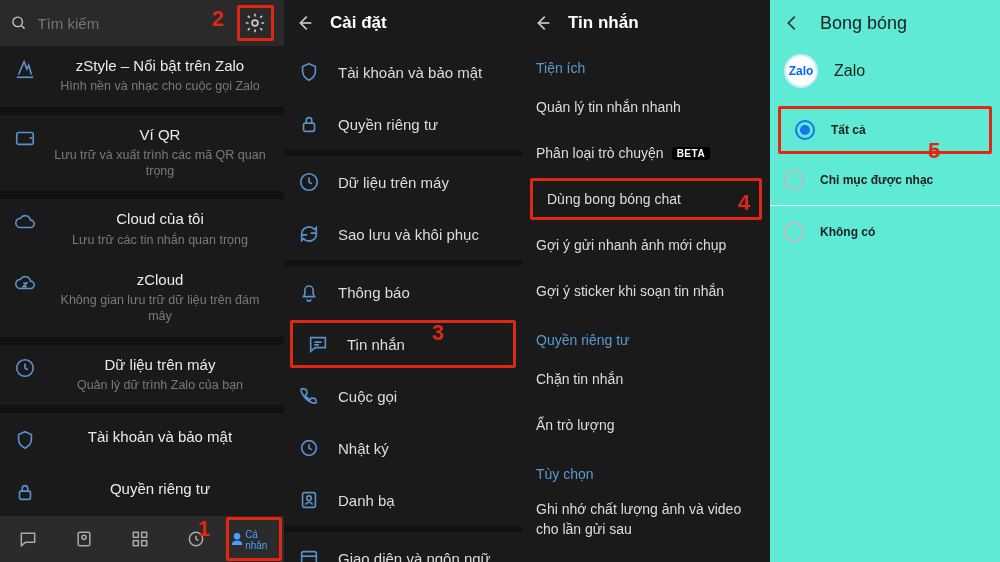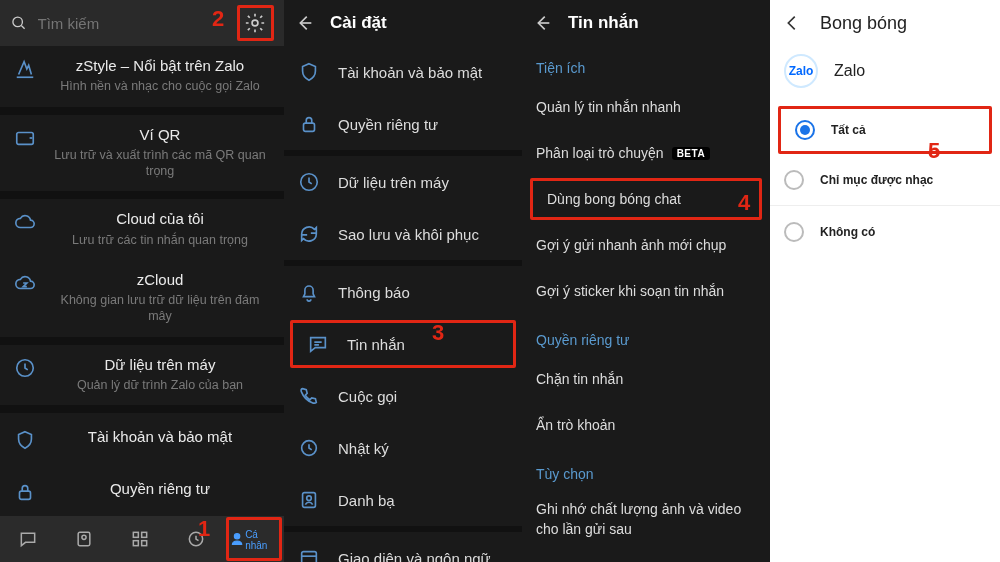--- a/index.html
+++ b/index.html
@@ -12,21 +12,21 @@
   overflow: hidden;
   color: #e0e0e0;
   font-size: 14px;
 }
 
 
 .panel { height: 100%; background: #1a1a1a; position: relative; }
 .panel-1 { width: 284px; }
 .panel-2 { width: 238px; }
 .panel-3 { width: 248px; }
-.panel-4 { width: 230px; background: #ffffff; color: #111; }
+.panel-4 { width: 230px; background: #5eead4; color: #111; }
 
 
 .search-row { display:flex; align-items:center; height:46px; padding:0 10px; background:#2a2a2a; }
 .search-row .mag { width:20px; height:20px; }
 .search-row input {
   flex:1; background:transparent; border:none; color:#bbb; font-size:15px; margin-left:10px; outline:none;
 }
 .gear-wrap { width:42px; height:36px; display:flex; align-items:center; justify-content:center; }
 
 .menu-item { display:flex; padding:10px 14px 12px; border-bottom:0; align-items:flex-start; cursor:pointer;text-align:center; }
@@ -340,21 +340,21 @@
     </div>
   <div class="p3-row">
       <span>Gợi ý sticker khi soạn tin nhắn</span>
     </div>
 
   <div class="section-hdr" style="padding-top:18px;">Quyền riêng tư</div>
   <div class="p3-row">
       <span>Chặn tin nhắn</span>
     </div>
   <div class="p3-row">
-      <span>Ẩn trò khoản</span>
+      <span>Ẩn trò lượng</span>
     </div>
 
   <div class="section-hdr" style="padding-top:18px;">Tùy chọn</div>
   <div class="p3-row-2line"><span>Ghi nhớ chất lượng ảnh và video cho lần gửi sau</span></div>
 </div>
 
 <div class="panel panel-4">
   <div class="p4-header">
     <div class="back" style="width:36px;display:flex;align-items:center;justify-content:center;">
       <svg viewBox="0 0 24 24" style="width:22px;height:22px;stroke:#333;">

